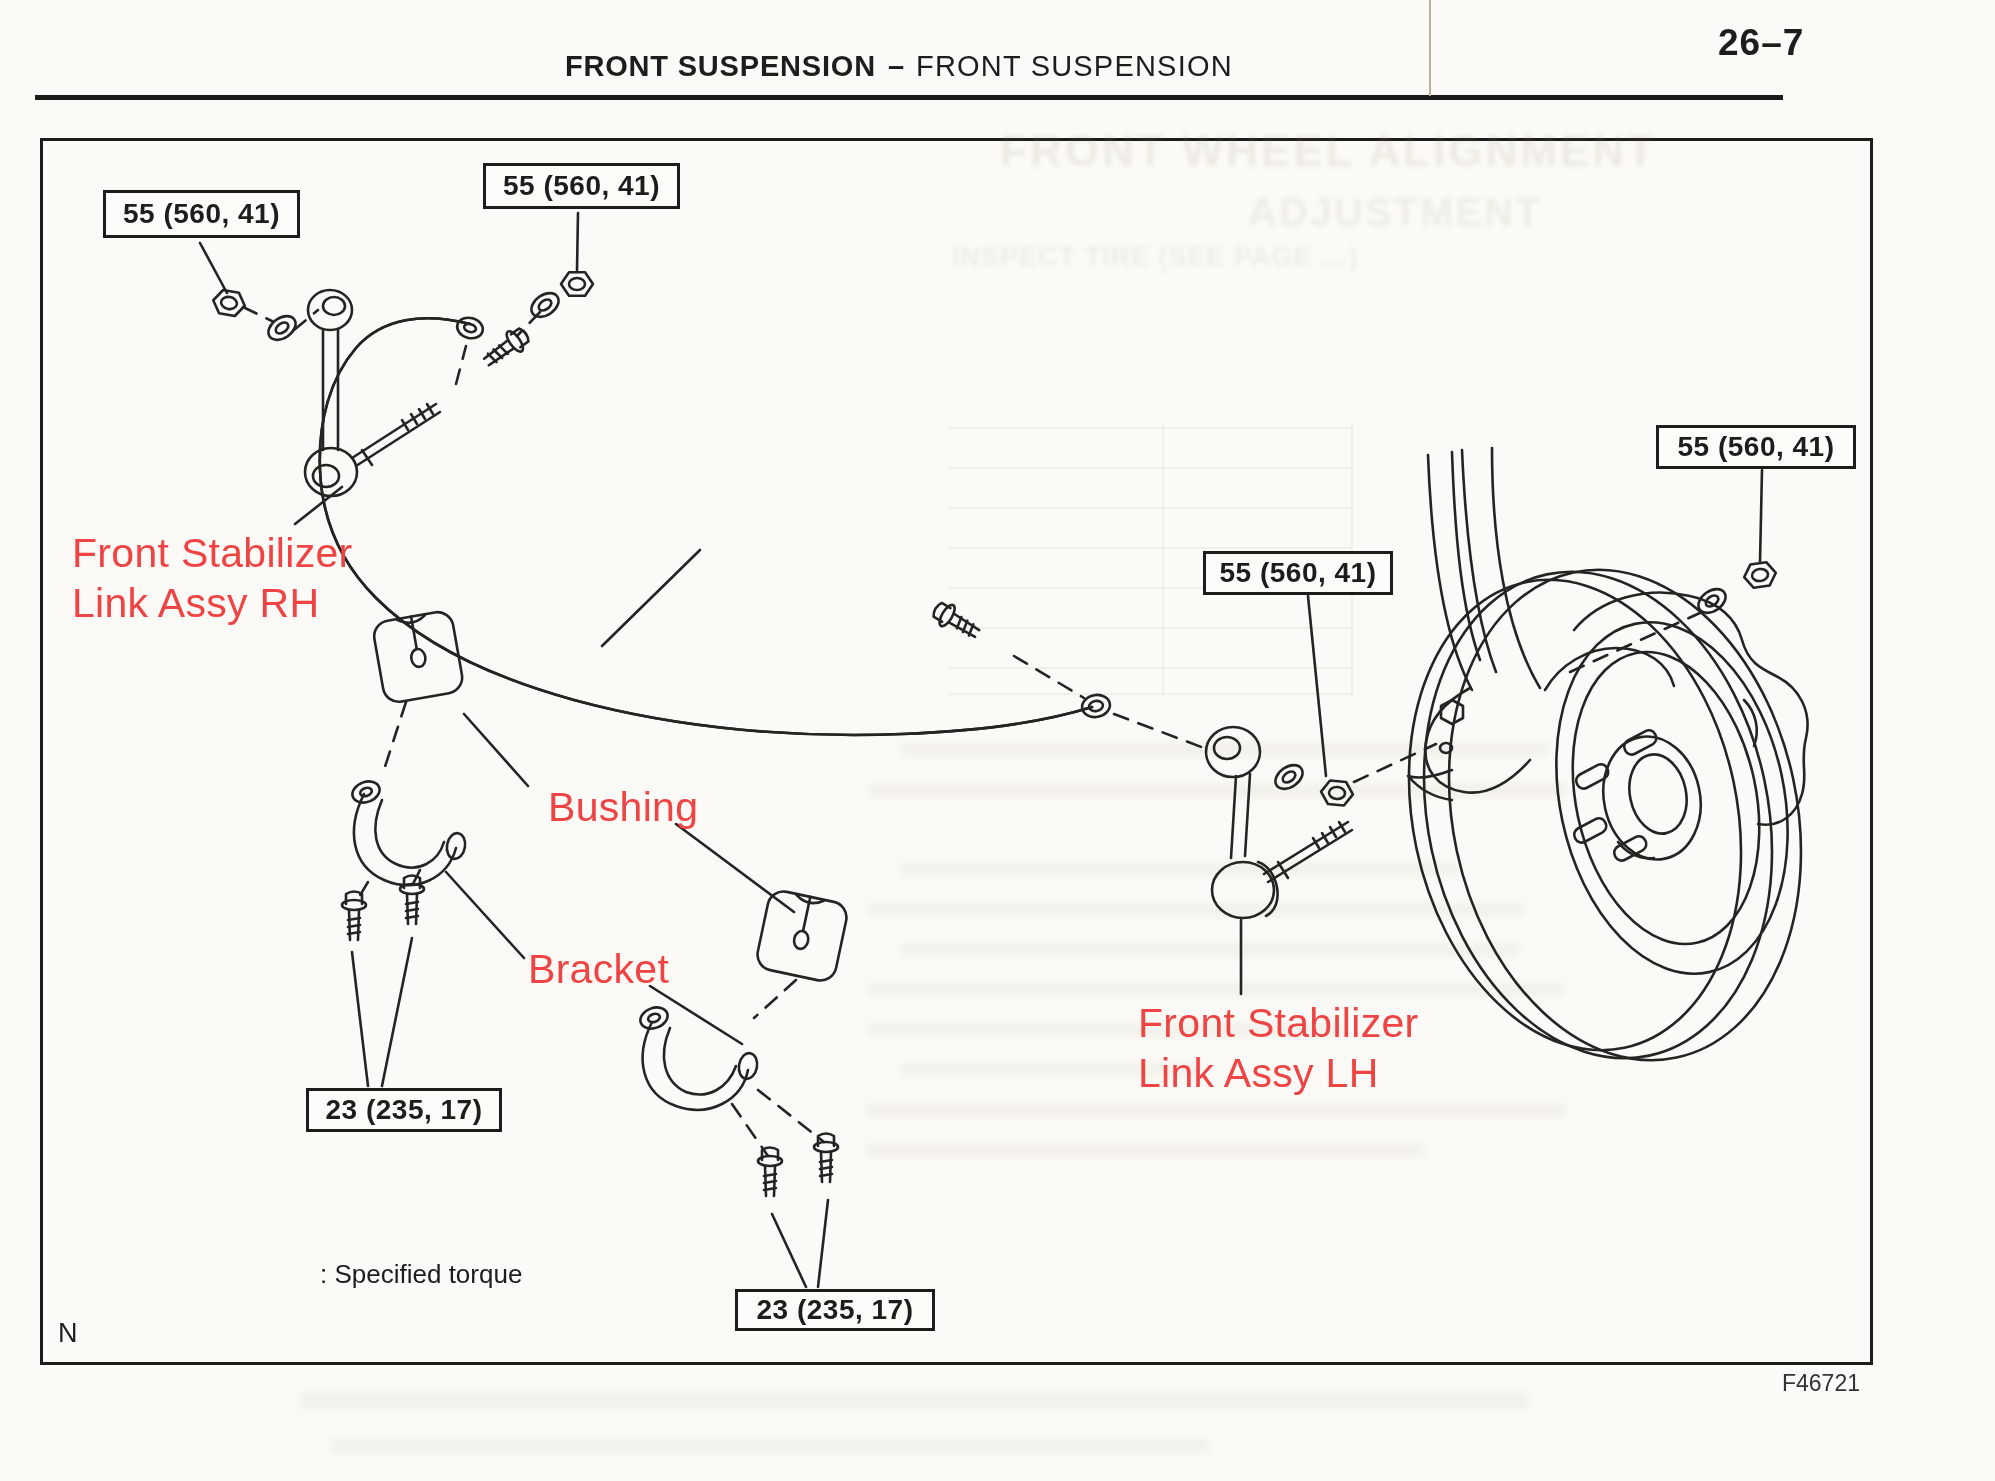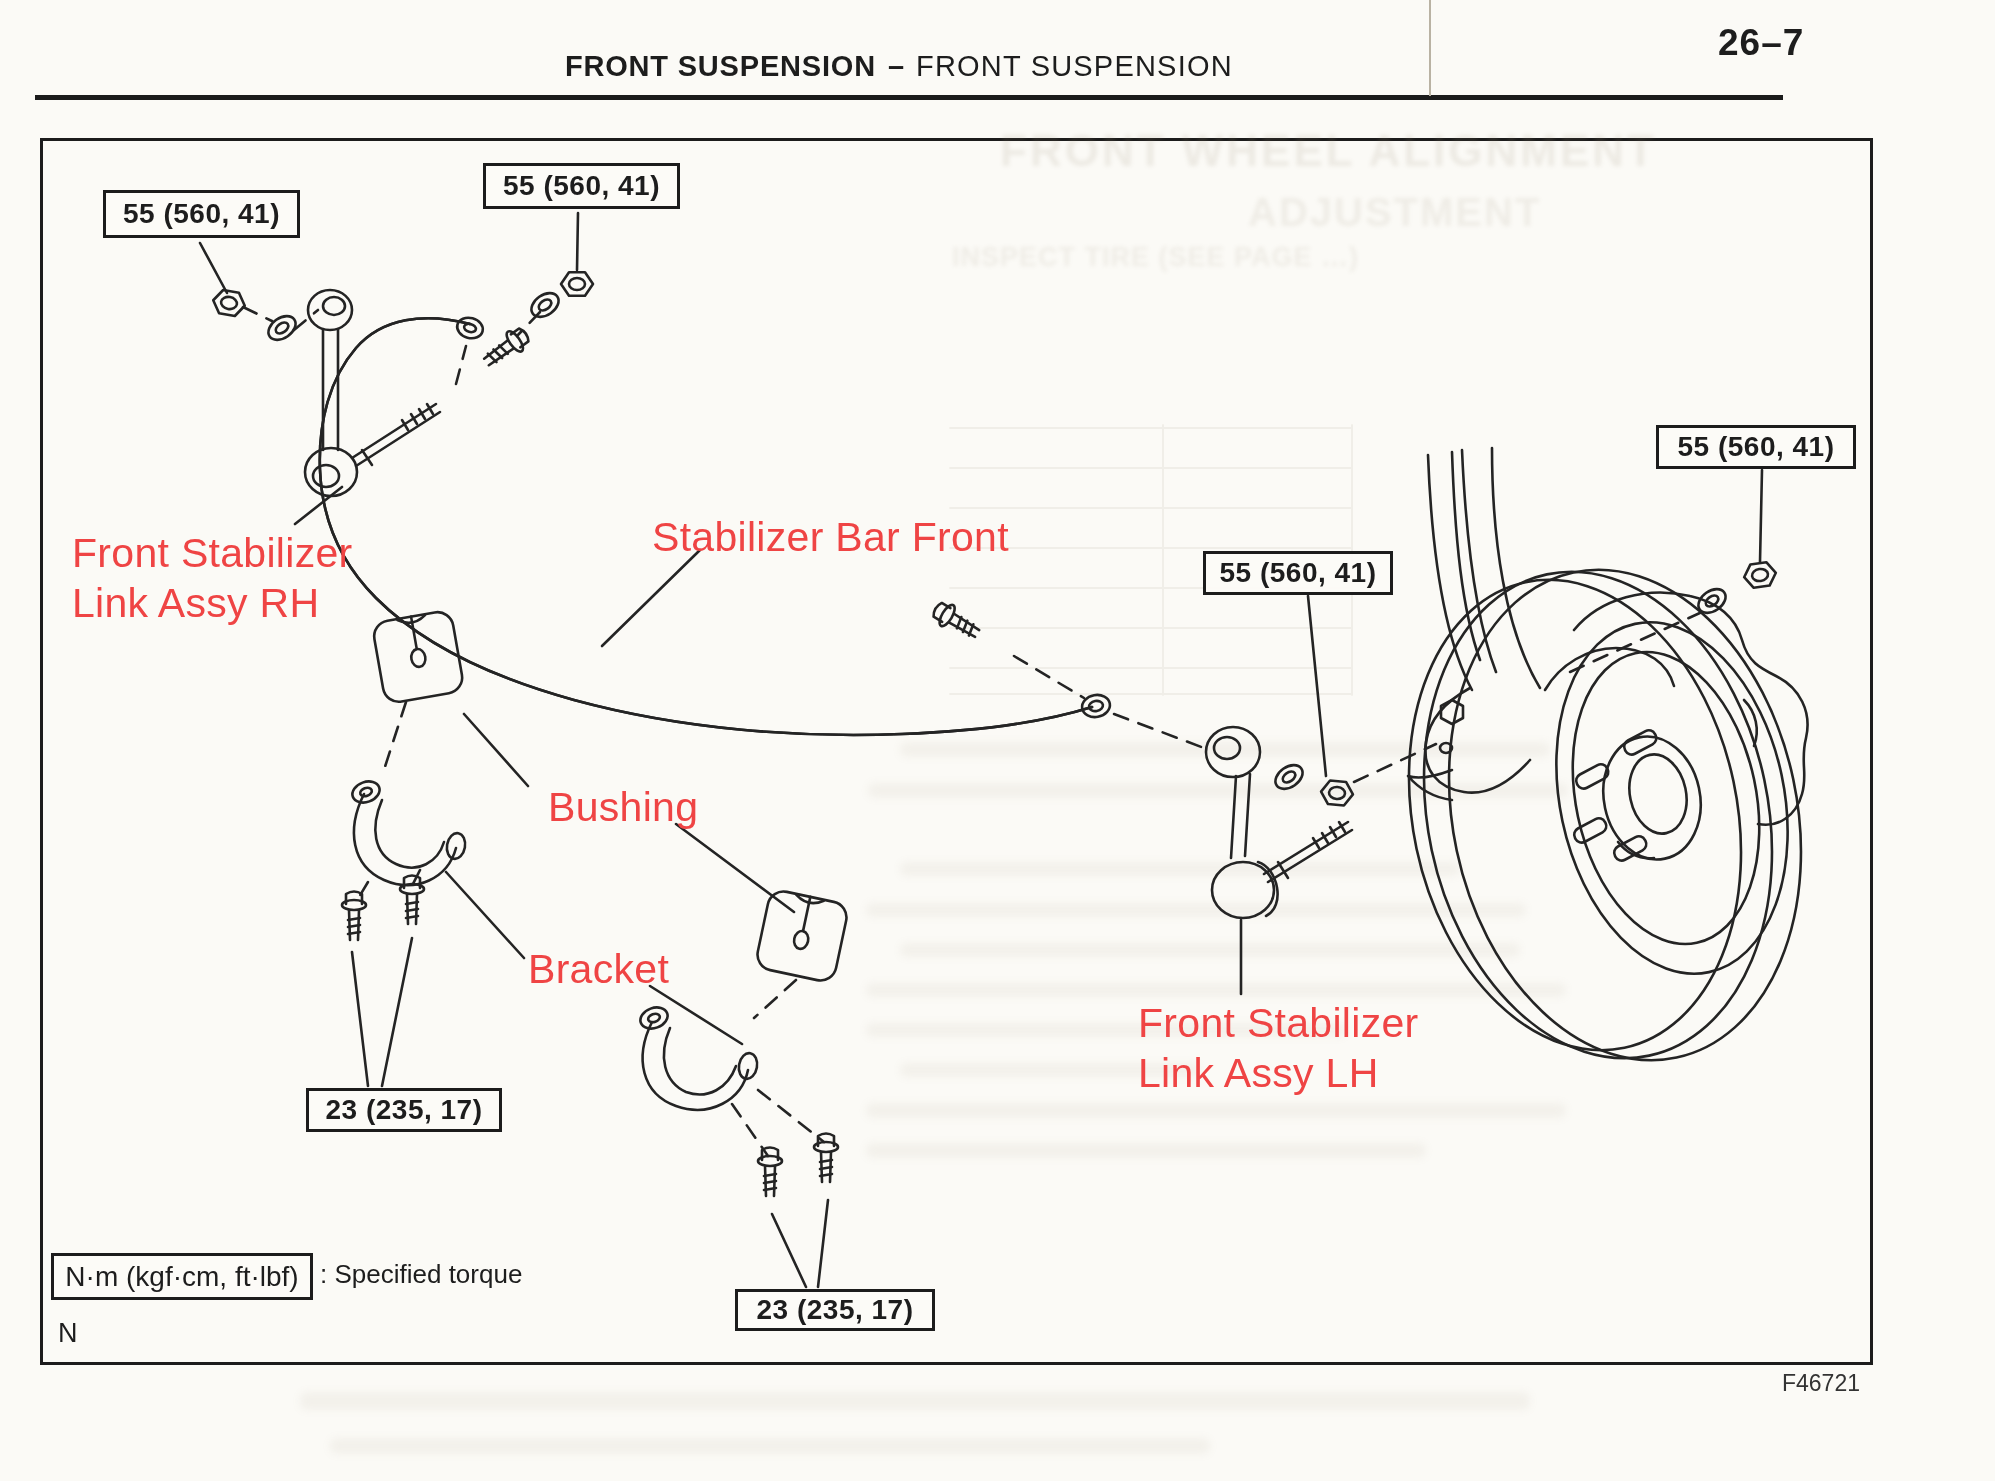--- a/index.html
+++ b/index.html
@@ -280,26 +280,24 @@
   <div class="tq-box" style="left:483px;top:163px;width:197px;height:46px">55 (560, 41)</div>
   <div class="tq-box" style="left:1203px;top:551px;width:190px;height:44px">55 (560, 41)</div>
   <div class="tq-box" style="left:1656px;top:425px;width:200px;height:44px">55 (560, 41)</div>
   <div class="tq-box" style="left:306px;top:1088px;width:196px;height:44px">23 (235, 17)</div>
   <div class="tq-box" style="left:735px;top:1289px;width:200px;height:42px">23 (235, 17)</div>
 
   <div class="plabel" style="left:72px;top:528px">
     <div>Front Stabilizer</div>
     <div>Link Assy RH</div>
   </div>
-  <div class="plabel" style="left:652px;top:512px">Stabilizer Bar Front</div>
   <div class="plabel" style="left:548px;top:782px">Bushing</div>
   <div class="plabel" style="left:528px;top:944px">Bracket</div>
   <div class="plabel" style="left:1138px;top:998px">
     <div>Front Stabilizer</div>
     <div>Link Assy LH</div>
   </div>
 
-  <div class="legend-box">N·m (kgf·cm, ft·lbf)</div>
   <div class="legend-caption">: Specified torque</div>
   <div class="note-mark">N</div>
   <div class="fig-code">F46721</div>
 
 </div>
 
 </body></html>

